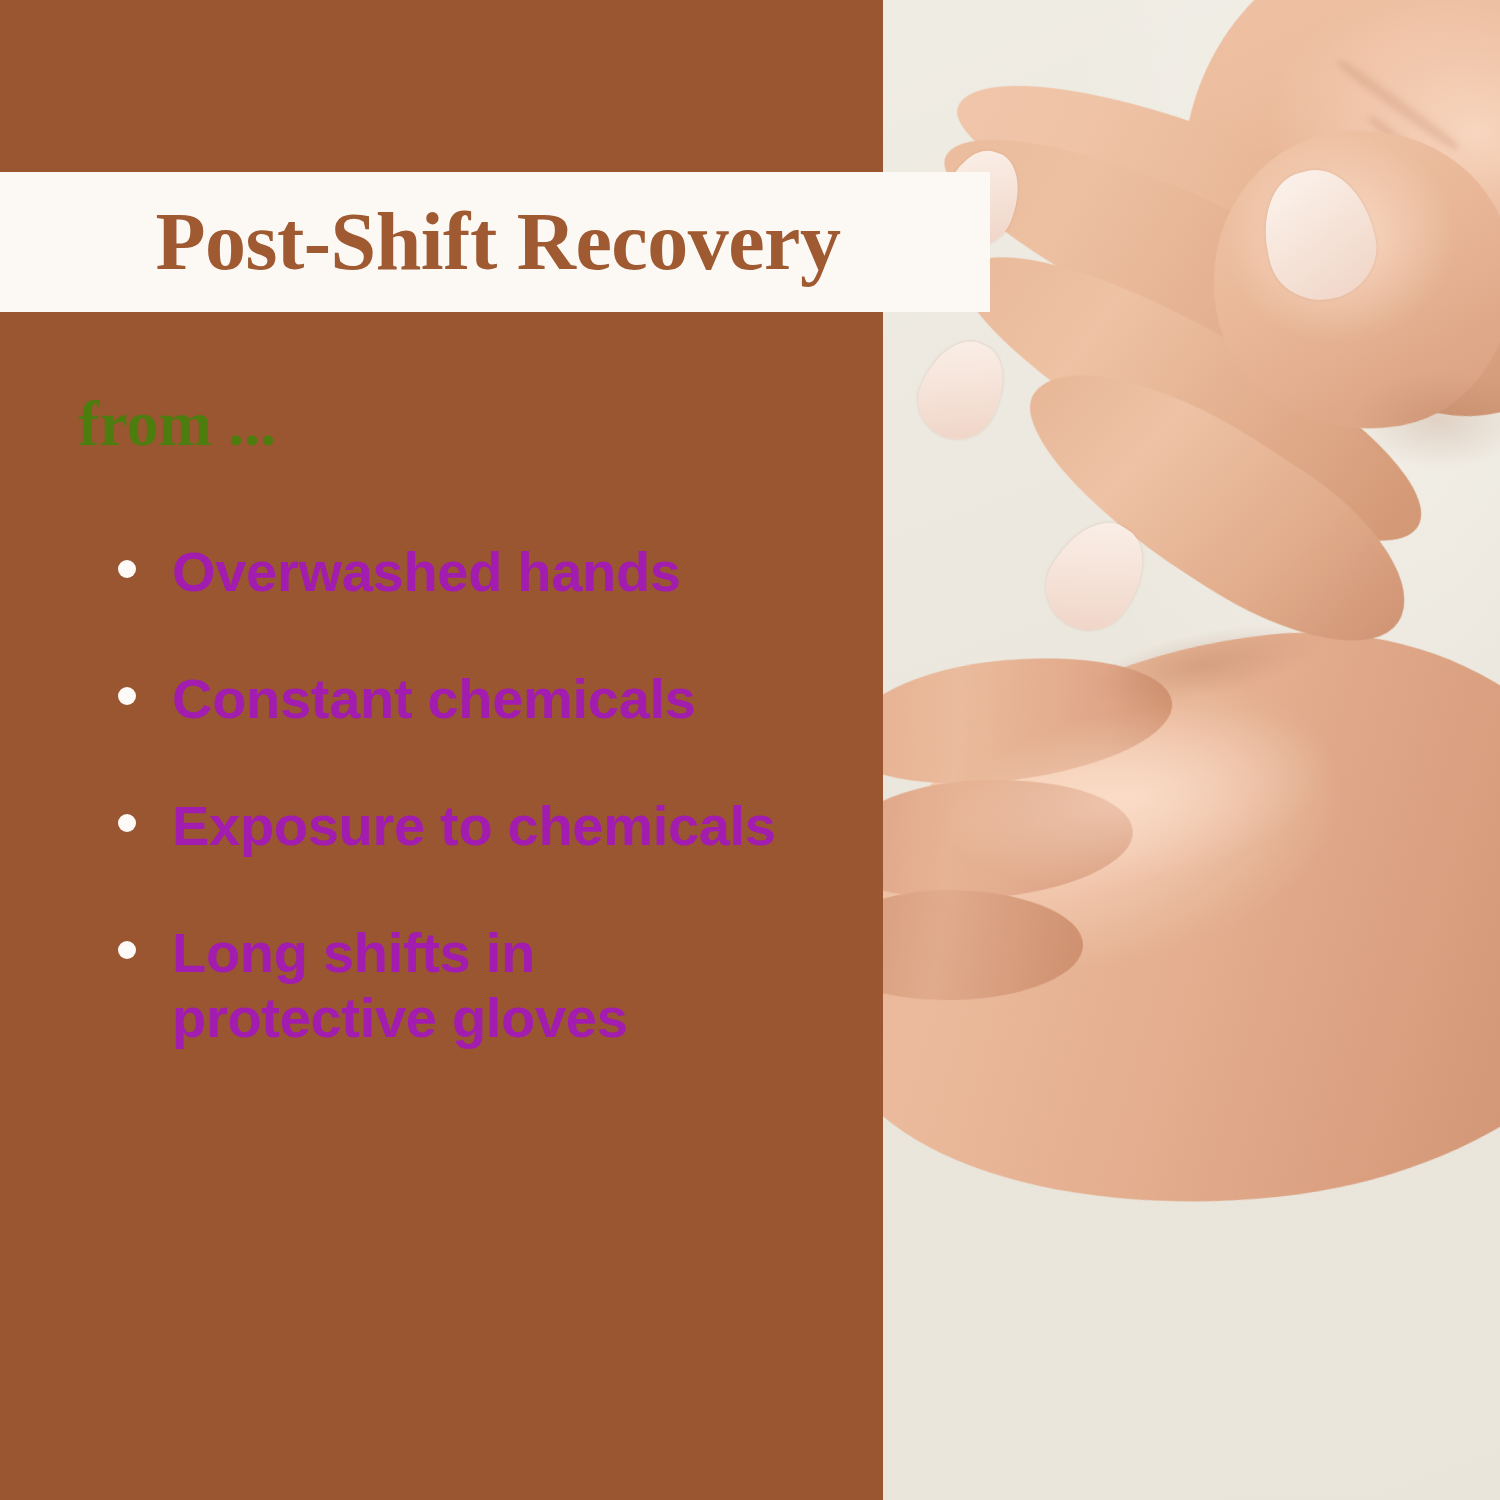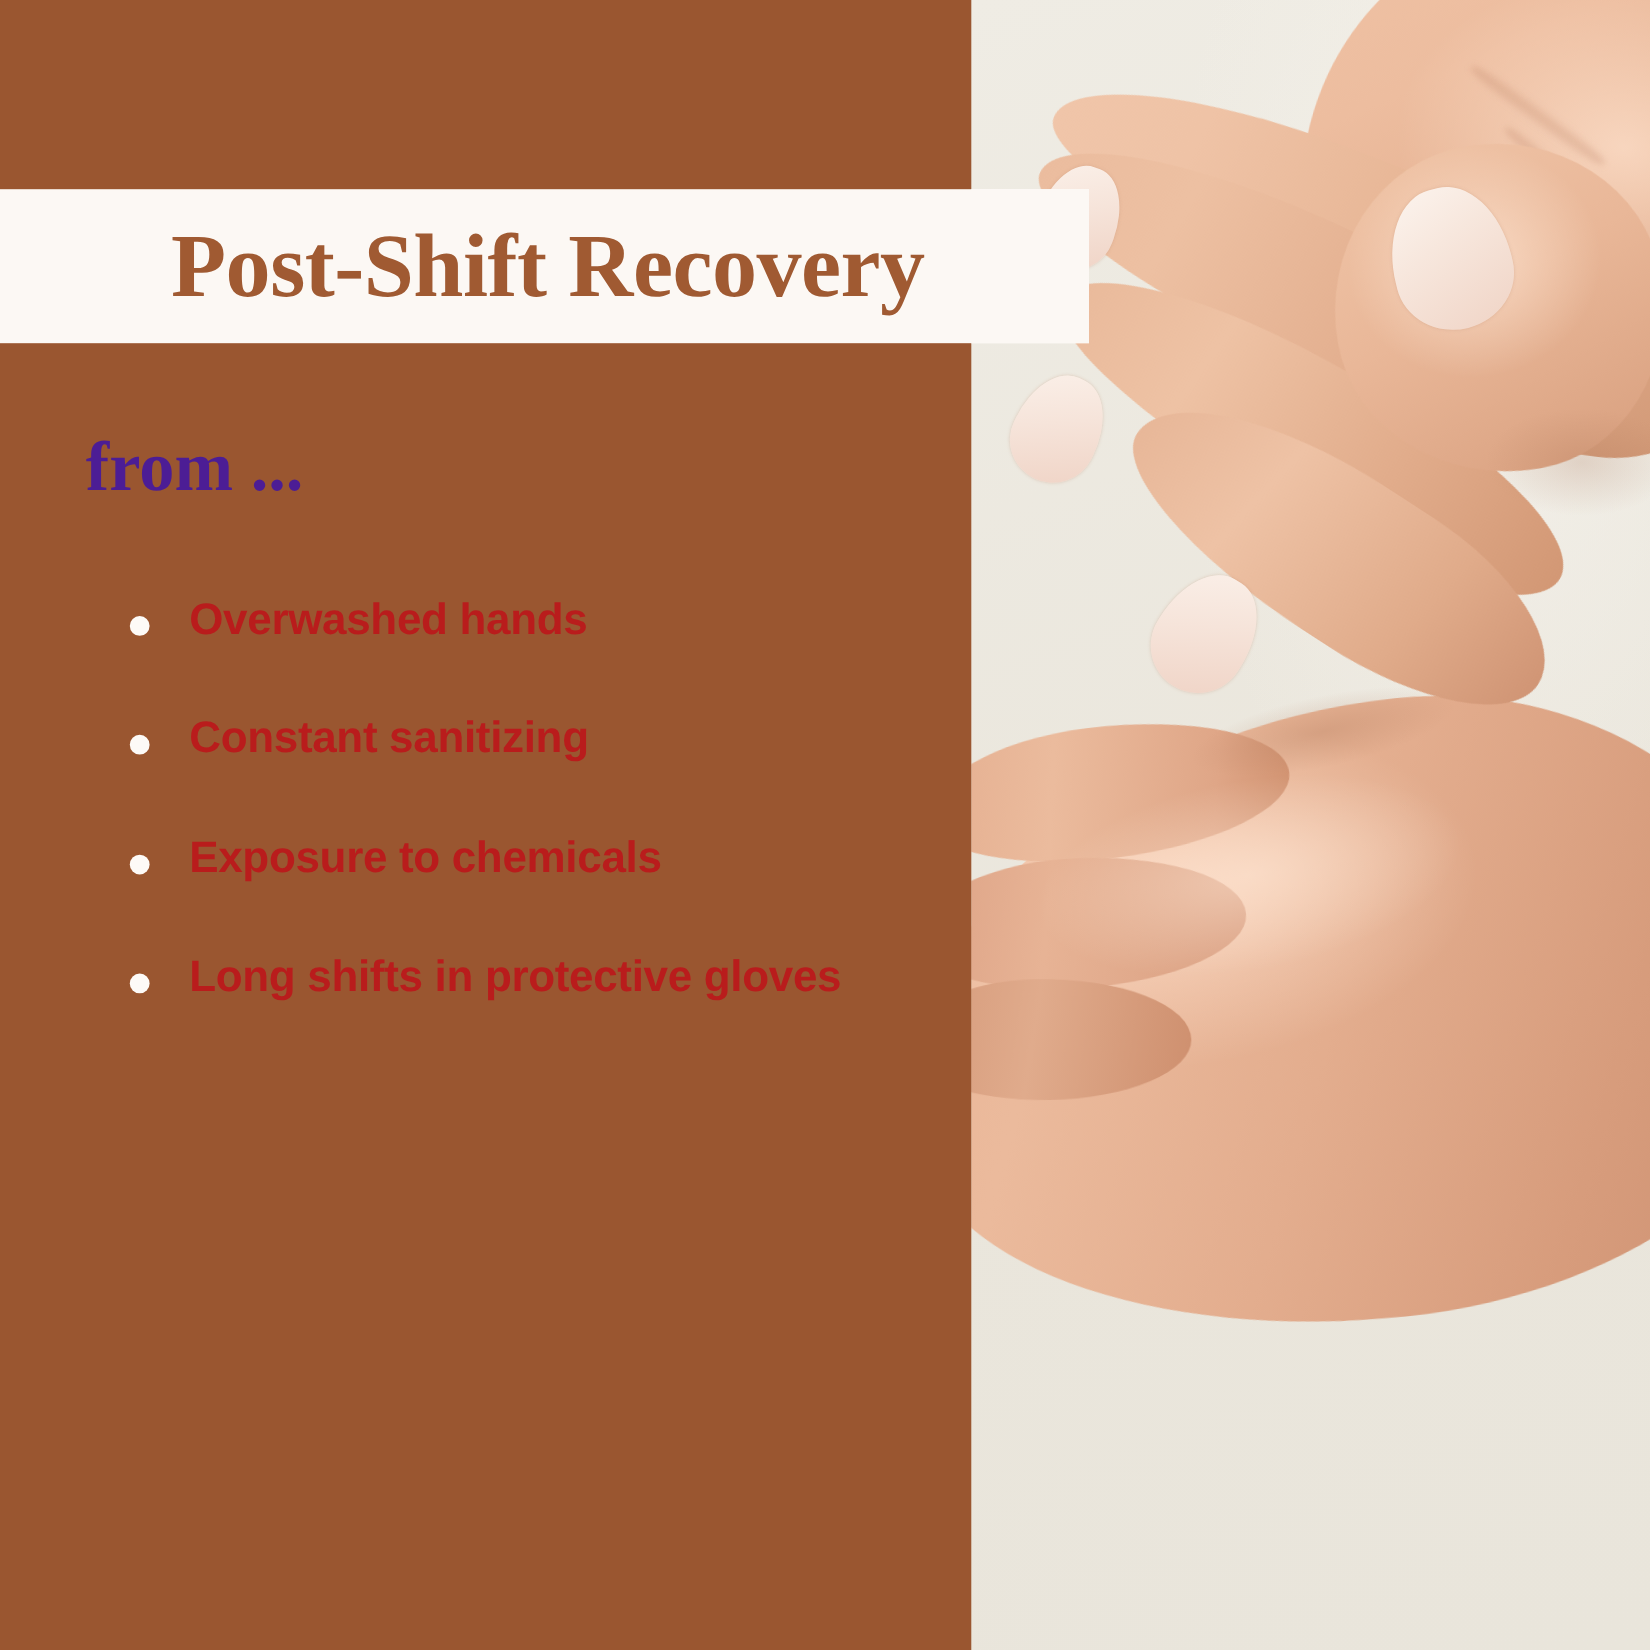--- a/index.html
+++ b/index.html
@@ -214,41 +214,41 @@
 
   
   #intro-label {
     position: absolute;
     left: 78px;
     top: 392px;
     font-family: "Liberation Serif", "DejaVu Serif", serif;
     font-weight: 700;
     font-size: 64px;
     line-height: 1;
-    color: #4c1d95;
+    color: #4d7c0f;
     letter-spacing: 0px;
   }
 
   #bullet-list {
     position: absolute;
     left: 110px;
     top: 540px;
     width: 700px;
     list-style: none;
     margin: 0;
     padding: 0;
   }
   .bullet-item {
     position: relative;
     padding-left: 62px;
     margin-bottom: 62px;
-    color: #b91c1c;
+    color: #a21caf;
     font-family: "Liberation Sans", sans-serif;
     font-weight: 700;
-    font-size: 40px;
+    font-size: 56px;
     line-height: 1.16;
     letter-spacing: -0.3px;
   }
   .bullet-item:last-child { margin-bottom: 0; }
   .bullet-dot {
     position: absolute;
     left: 8px;
     top: 20px;
     width: 18px;
     height: 18px;
@@ -300,21 +300,21 @@
 
   <div id="intro-label">from ...</div>
 
   <ul id="bullet-list">
     <li class="bullet-item">
       <span class="bullet-dot"></span>
       <span class="bullet-text">Overwashed hands</span>
     </li>
     <li class="bullet-item">
       <span class="bullet-dot"></span>
-      <span class="bullet-text">Constant sanitizing</span>
+      <span class="bullet-text">Constant chemicals</span>
     </li>
     <li class="bullet-item">
       <span class="bullet-dot"></span>
       <span class="bullet-text">Exposure to chemicals</span>
     </li>
     <li class="bullet-item">
       <span class="bullet-dot"></span>
       <span class="bullet-text">Long shifts in protective gloves</span>
     </li>
   </ul>

